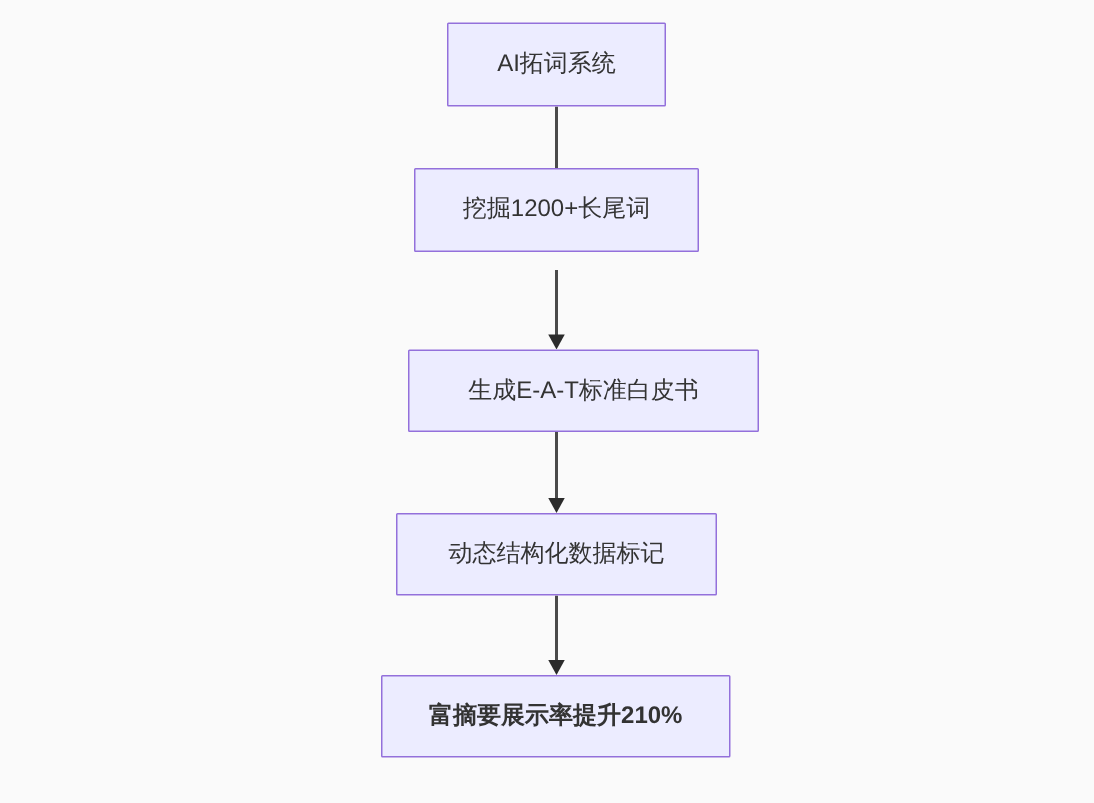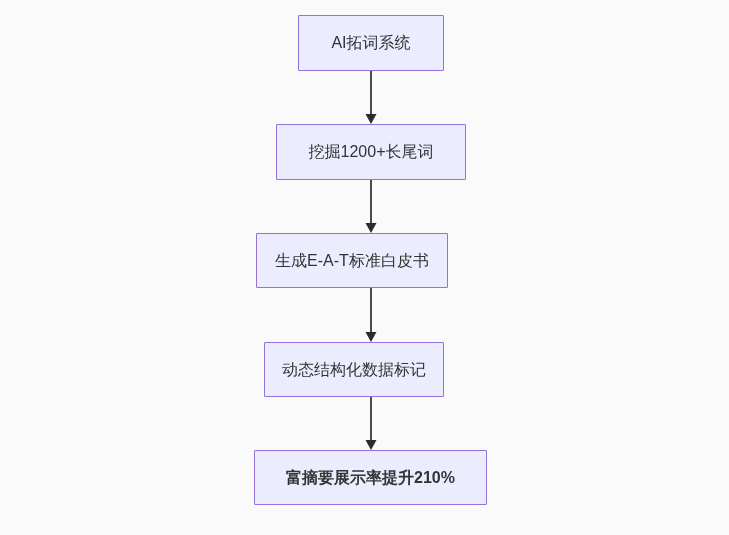--- a/index.html
+++ b/index.html
@@ -29,23 +29,23 @@
     border: 1.5px solid var(--node-border);
     border-radius: 1px;
     color: var(--text-color);
     font-size: 16px;
     line-height: 1;
     text-align: center;
     white-space: nowrap;
   }
   
   .node-1 { left: 298px; top: 15px;  width: 146px; height: 56px; }
-  .node-2 { left: 276px; top: 124px; width: 190px; height: 56px; }
-  .node-3 { left: 256px; top: 233px; width: 192px; height: 55px; }
-  .node-4 { left: 264px; top: 342px; width: 180px; height: 55px; }
+  .node-2 { left: 276px; top: 112px; width: 190px; height: 56px; }
+  .node-3 { left: 272px; top: 233px; width: 234px; height: 55px; }
+  .node-4 { left: 264px; top: 342px; width: 214px; height: 55px; }
   .node-5 { left: 254px; top: 450px; width: 233px; height: 55px; font-weight: bold; }
 
   .edge { position: absolute; left: 364px; width: 14px; }
   .edge-1 { top: 71px;  height: 53px; }
   .edge-2 { top: 180px; height: 53px; }
   .edge-3 { top: 288px; height: 54px; }
   .edge-4 { top: 397px; height: 53px; }
   .edge svg { display: block; width: 100%; height: 100%; }
   .edge line    { stroke: var(--edge-line); stroke-width: 2; }
   .edge polygon { fill: var(--edge-head); }

